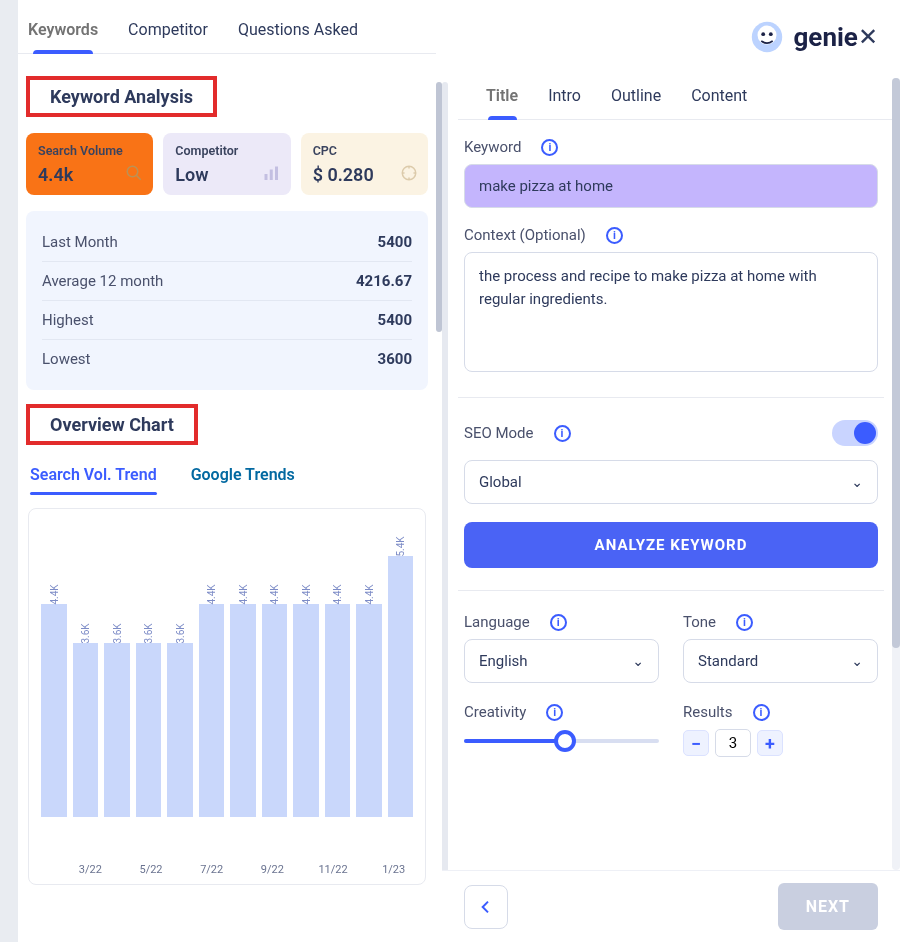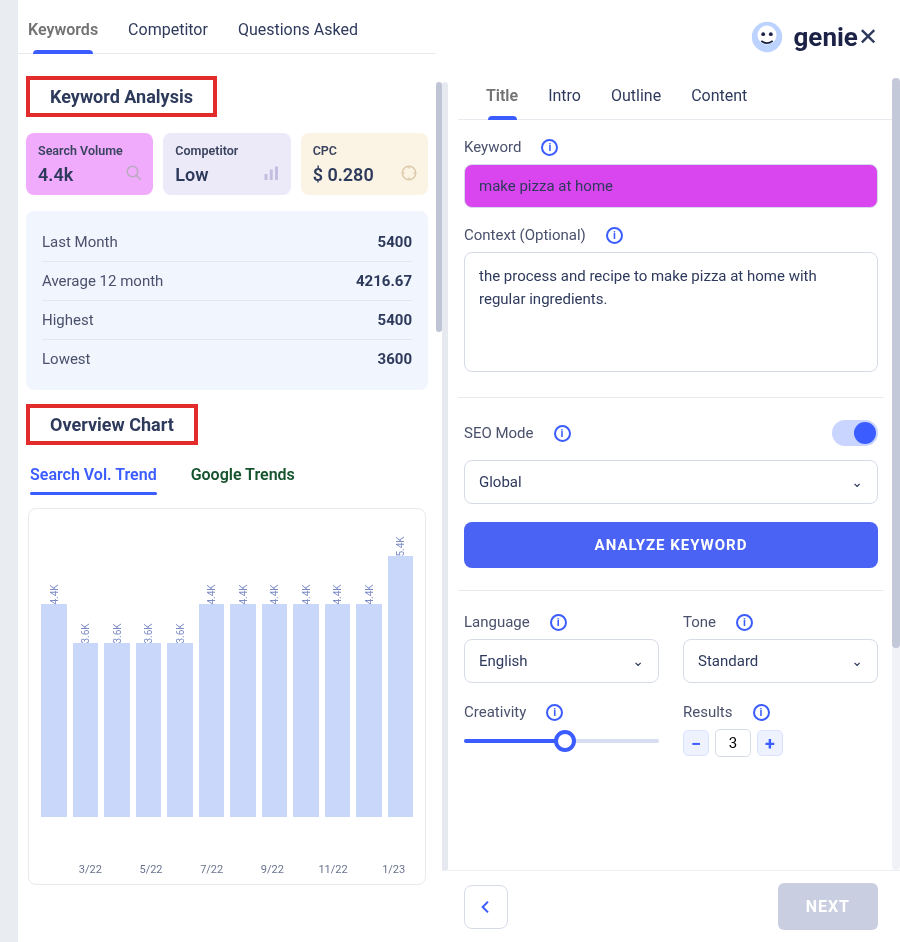--- a/index.html
+++ b/index.html
@@ -17,50 +17,50 @@
   .tab.active{color:#737373;font-weight:600}
   .tab.active:after{content:"";position:absolute;left:10%;right:10%;bottom:-1px;height:4px;background:#3b5cff;border-radius:4px 4px 0 0}
   .tabs.right-tabs{padding-left:26px}
   .section{padding:14px 8px}
   .red-box{border:4px solid #e22b2b;display:inline-block;padding:6px 20px;margin:8px 0 6px 0}
   .h{font-size:18px;font-weight:700;color:#2e3a5c}
   .cards{display:flex;gap:10px;margin-top:10px}
   .card{flex:1;border-radius:8px;padding:10px 12px;display:flex;flex-direction:column;gap:6px;position:relative}
   .card .lbl{font-size:12.5px;font-weight:600;color:#3a435e}
   .card .val{font-size:18px;font-weight:600;color:#2e3a5c}
-  .card.green{background:#f0abfc}
+  .card.green{background:#f97316}
   .card.purple{background:#ece9f8}
   .card.cream{background:#fbf3e3}
   .card .corner{position:absolute;right:10px;bottom:10px;opacity:.55}
   .stats{background:#f1f5fe;border-radius:8px;padding:12px 16px;margin-top:16px}
   .statrow{display:flex;justify-content:space-between;padding:10px 0;border-bottom:1px solid #e2e7f2;font-size:15px}
   .statrow:last-child{border-bottom:none}
   .statrow .k{color:#4a516c}
   .statrow .v{font-weight:700;color:#2e3a5c}
   .subtabs{display:flex;gap:34px;padding:14px 4px 0 4px}
-  .subtab{font-size:16px;color:#14532d;font-weight:600;padding-bottom:10px;position:relative;cursor:pointer}
+  .subtab{font-size:16px;color:#0369a1;font-weight:600;padding-bottom:10px;position:relative;cursor:pointer}
   .subtab.active{color:#3b5cff}
   .subtab.active:after{content:"";position:absolute;left:0;right:0;bottom:-1px;height:3px;background:#3b5cff;border-radius:3px}
   .chart-card{border:1px solid #e8eaf0;border-radius:8px;padding:18px 12px 8px 12px;margin:14px 2px}
   .chart{position:relative;height:330px;display:flex}
   .yaxis{width:30px;display:flex;flex-direction:column;justify-content:space-between;height:290px;color:#6a7390;font-size:12px}
   .plot{flex:1;position:relative;height:290px;border-left:0}
   .bars{position:absolute;left:0;right:0;bottom:0;top:0;display:flex;align-items:flex-end;gap:6px}
   .bar{flex:1;background:#c9d7fb;position:relative}
   .bar .dl{position:absolute;top:-4px;left:50%;transform:translate(-50%,-100%) rotate(-90deg);transform-origin:center;font-size:10px;color:#7d8cc7;white-space:nowrap}
   .xaxis{display:flex;gap:22px;margin-left:30px;margin-top:6px;color:#6a7390;font-size:11px}
   .xaxis span{flex:2;text-align:center}
   .scroll-indicator{position:absolute;right:-6px;top:82px;width:6px;height:790px;background:#e6e9f0;border-radius:3px}
   .scroll-thumb{position:absolute;right:0;top:82px;width:6px;height:250px;background:#bfc5d4;border-radius:3px}
   
   .rpanel{padding:0 22px 0 6px}
   .form-label{display:flex;align-items:center;gap:20px;font-size:15px;color:#4a516c;margin-top:18px;margin-bottom:8px}
   .info-circ{width:17px;height:17px;border:2px solid #3b5cff;border-radius:50%;display:inline-flex;align-items:center;justify-content:center;font-size:11px;color:#3b5cff;font-weight:700}
   .input, .textarea, .select{width:100%;border:1px solid #d6dbe8;border-radius:8px;padding:12px 14px;font-size:15px;color:#2e3a5c;background:#fff}
-  .input.kw{background:#d946ef}
+  .input.kw{background:#c4b5fd}
   .textarea{height:120px;resize:none;line-height:1.55}
   .divider{height:1px;background:#e8eaf0;margin:22px -6px}
   .row{display:flex;align-items:center;justify-content:space-between}
   .toggle{width:46px;height:26px;background:#c9d4ff;border-radius:14px;position:relative;cursor:pointer}
   .toggle .knob{position:absolute;right:2px;top:2px;width:22px;height:22px;border-radius:50%;background:#3b5cff}
   .select{display:flex;align-items:center;justify-content:space-between;cursor:pointer}
   .chev{font-size:14px;color:#2e3a5c}
   .btn-primary{width:100%;background:#4a63f5;color:#fff;border:none;border-radius:8px;padding:14px;font-size:15px;font-weight:700;letter-spacing:1px;cursor:pointer;margin-top:18px}
   .two-col{display:flex;gap:24px}
   .two-col>div{flex:1}

